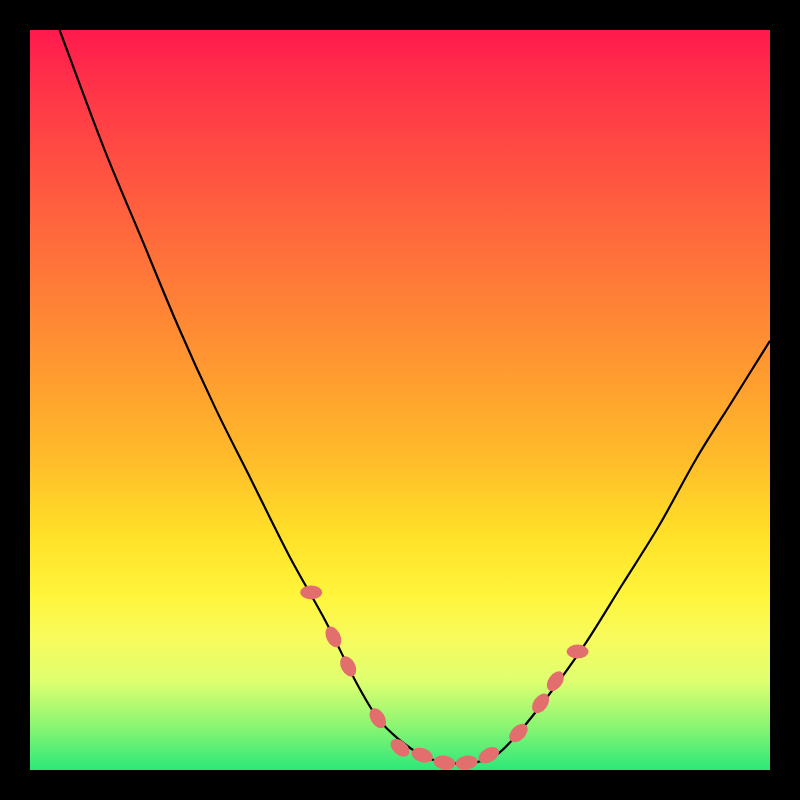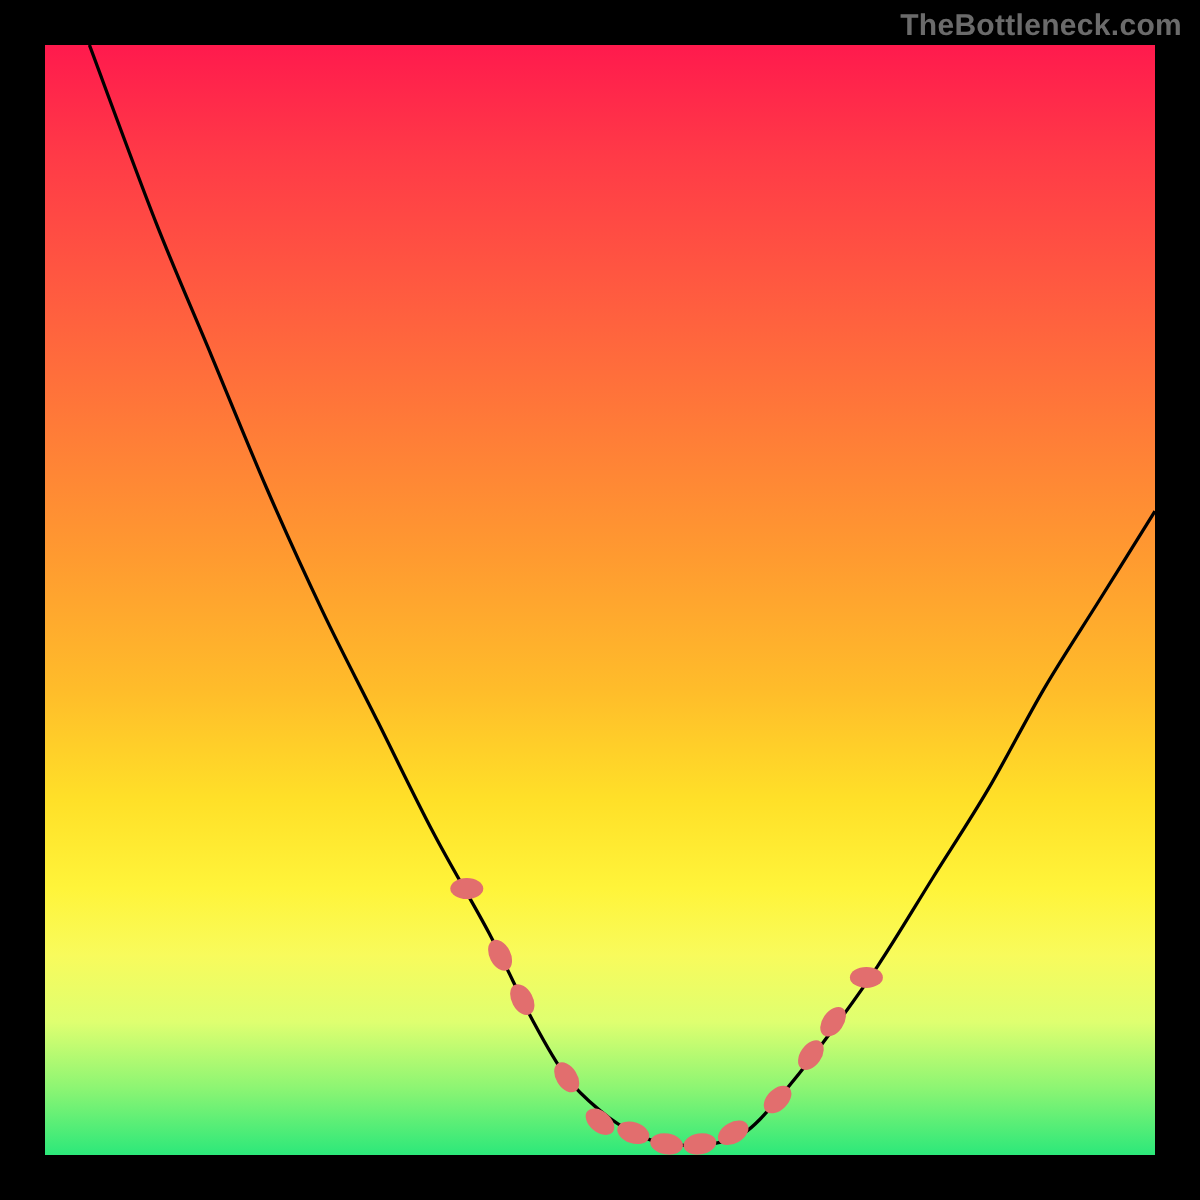--- a/index.html
+++ b/index.html
@@ -55,21 +55,20 @@
     width: 100%;
     height: 100%;
     pointer-events: none;
   }
 </style>
 </head>
 <body>
 
 <div class="frame">
 
-  <div class="watermark">TheBottleneck.com</div>
 
   <div class="plot">
     <svg class="curve" viewBox="0 0 740 740" preserveAspectRatio="none">
       <path id="curve-path" fill="none" stroke="#000000" stroke-width="2.2" d="M 29.6 0.0 C 37.0 19.7, 60.4 83.9, 74.0 118.4 C 87.6 152.9, 98.7 177.6, 111.0 207.2 C 123.3 236.8, 135.7 267.6, 148.0 296.0 C 160.3 324.4, 172.7 351.5, 185.0 377.4 C 197.3 403.3, 209.7 426.7, 222.0 451.4 C 234.3 476.1, 246.7 502.0, 259.0 525.4 C 271.3 548.8, 284.9 571.0, 296.0 592.0 C 307.1 613.0, 317.0 635.2, 325.6 651.2 C 334.2 667.2, 340.4 678.3, 347.8 688.2 C 355.2 698.1, 362.6 704.2, 370.0 710.4 C 377.4 716.6, 384.8 721.5, 392.2 725.2 C 399.6 728.9, 405.8 731.4, 414.4 732.6 C 423.0 733.8, 435.4 733.8, 444.0 732.6 C 452.6 731.4, 458.8 730.1, 466.2 725.2 C 473.6 720.3, 479.8 712.9, 488.4 703.0 C 497.0 693.1, 506.9 680.8, 518.0 666.0 C 529.1 651.2, 542.7 632.7, 555.0 614.2 C 567.3 595.7, 579.7 574.7, 592.0 555.0 C 604.3 535.3, 616.7 516.8, 629.0 495.8 C 641.3 474.8, 653.7 450.2, 666.0 429.2 C 678.3 408.2, 690.7 389.7, 703.0 370.0 C 715.3 350.3, 733.8 320.7, 740.0 310.8"></path>
       <g id="markers-group">
           <ellipse cx="281.2" cy="562.4" rx="11" ry="7" transform="rotate(0.0 281.2 562.4)" fill="#e26e6e"></ellipse>
           <ellipse cx="303.4" cy="606.8" rx="11" ry="7" transform="rotate(63.4 303.4 606.8)" fill="#e26e6e"></ellipse>
           <ellipse cx="318.2" cy="636.4" rx="11" ry="7" transform="rotate(61.4 318.2 636.4)" fill="#e26e6e"></ellipse>
           <ellipse cx="347.8" cy="688.2" rx="11" ry="7" transform="rotate(57.5 347.8 688.2)" fill="#e26e6e"></ellipse>
           <ellipse cx="370.0" cy="717.8" rx="11" ry="7" transform="rotate(39.8 370.0 717.8)" fill="#e26e6e"></ellipse>

